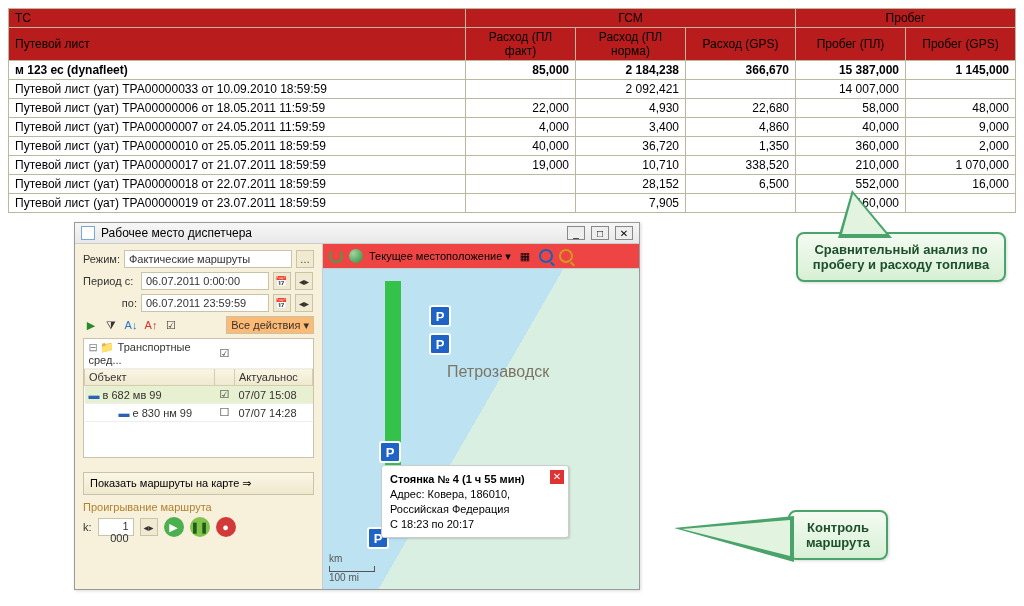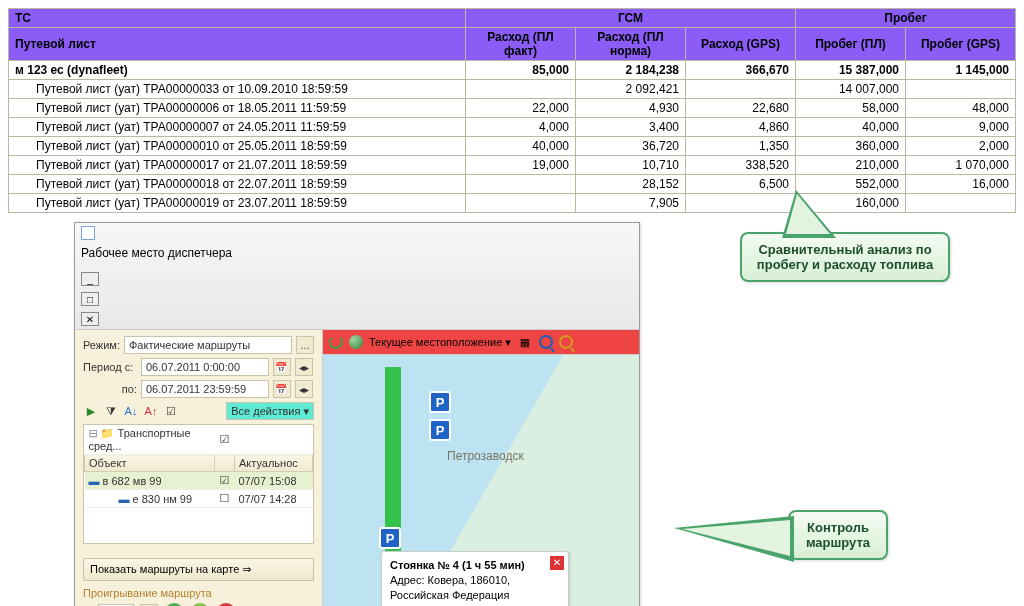--- a/index.html
+++ b/index.html
@@ -16,46 +16,46 @@
     width: 100%;
     font-size: 12px;
   }
   table.fuel th, table.fuel td {
     border: 1px solid #bdb79f;
     padding: 2px 6px;
     text-align: left;
     height: 16px;
   }
   table.fuel th {
-    background: #8b5cf6;
-    font-weight: bold;
+    background: #b91c1c;
+    font-weight: normal;
     text-align: center;
   }
   table.fuel th.left { text-align: left; }
   table.fuel td.num { text-align: right; }
   table.fuel tr.summary td { font-weight: bold; }
-  table.fuel td.indent { padding-left: 27px; }
+  table.fuel td.indent { padding-left: 6px; }
 
   .dispatcher {
     position: absolute;
     top: 222px;
     left: 74px;
     width: 566px;
     border: 1px solid #9a9a9a;
     background: #fff;
     box-shadow: 1px 1px 3px rgba(0,0,0,0.15);
   }
   .titlebar {
     background: linear-gradient(#f7f7f7,#e8e8e8);
     border-bottom: 1px solid #ccc;
     padding: 3px 6px;
     display: flex;
+    align-items: center;
     gap: 6px;
     font-size: 12px;
-    flex-direction: column;
   }
   .titlebar .doc-icon {
     width: 14px; height: 14px; background:#fff; border:1px solid #7aa7d6;
   }
   .titlebar .spacer { flex: 1; }
   .winbtn {
     width: 18px; height: 14px; border:1px solid #888; background:#eee;
     display:flex; align-items:center; justify-content:center; font-size:10px;
     cursor: default;
   }
@@ -76,21 +76,21 @@
   }
   .field.small { width: 128px; }
   .iconbtn {
     width:18px; height:18px; border:1px solid #c9c3ab; background:#f0ead1;
     display:inline-flex; align-items:center; justify-content:center; font-size:10px;
   }
   .toolbar2 { display:flex; gap:4px; align-items:center; margin:4px 0; }
   .mini { width:16px; height:16px; display:inline-flex; align-items:center; justify-content:center; font-size:11px; }
   .mini.red{color:#c33;} .mini.blue{color:#2277cc;} .mini.green{color:#2a8a2a;}
   .dropdown {
-    border:1px solid #c9c3ab; background:#5eead4; padding:1px 4px; height:18px;
+    border:1px solid #c9c3ab; background:#fdba74; padding:1px 4px; height:18px;
     display:inline-flex; align-items:center; gap:4px;
   }
   .tree {
     background:#fff; border:1px solid #c9c3ab; margin-top:2px; height:120px;
     font-size:11px; overflow:hidden;
   }
   .tree th {
     background:linear-gradient(#faf6e3,#efe8cf); border:1px solid #d4cdaf;
     font-weight:normal; padding:2px 4px; text-align:left; font-size:11px;
   }
@@ -122,21 +122,21 @@
   .zoom{width:14px;height:14px;border:2px solid #1763b3;border-radius:50%;position:relative;}
   .zoom::after{content:"";position:absolute;right:-4px;bottom:-4px;width:5px;height:2px;background:#1763b3;transform:rotate(45deg);}
   .zoom.out{border-color:#d39a1f;} .zoom.out::after{background:#d39a1f;}
   .map {
     flex:1; position:relative; background:#d9efe1;
     background-image:
       linear-gradient(120deg,#bde3f3 0 48%,#d9efe1 48% 100%);
     min-height: 320px;
     overflow:hidden;
   }
-  .landlabel { position:absolute; color:#7b7563; font-size:12px; }
+  .landlabel { position:absolute; color:#7b7563; font-size:16px; }
   .route {
     position:absolute; left:62px; top:12px; width:16px; height:240px;
     background:#34c24a;
   }
   .parkicon {
     position:absolute; width:22px;height:22px;background:#1f63c7;color:#fff;
     border:2px solid #fff; border-radius:3px; display:flex;align-items:center;
     justify-content:center; font-weight:bold; font-size:13px;
   }
   .tooltip {
@@ -158,21 +158,21 @@
 
   .callout {
     position:absolute; background:linear-gradient(#f4fbf2,#d7f0d5);
     border:2px solid #49a36a; border-radius:8px; padding:8px 14px;
     font-size:13px; color:#1d4f2c; font-weight:bold; text-align:center;
     box-shadow:1px 1px 3px rgba(0,0,0,0.15);
   }
   .callout .arrow {
     position:absolute; width:0;height:0;
   }
-  #callout1 { top:232px; left:740px; width:210px; }
+  #callout1 { top:232px; left:796px; width:210px; }
   #callout1 .arrow {
     top:-44px; left:40px;
     border-left:14px solid transparent;
     border-right:40px solid transparent;
     border-bottom:48px solid #49a36a;
   }
   #callout1 .arrow::after{
     content:"";position:absolute;top:4px;left:-10px;
     border-left:11px solid transparent;
     border-right:33px solid transparent;

